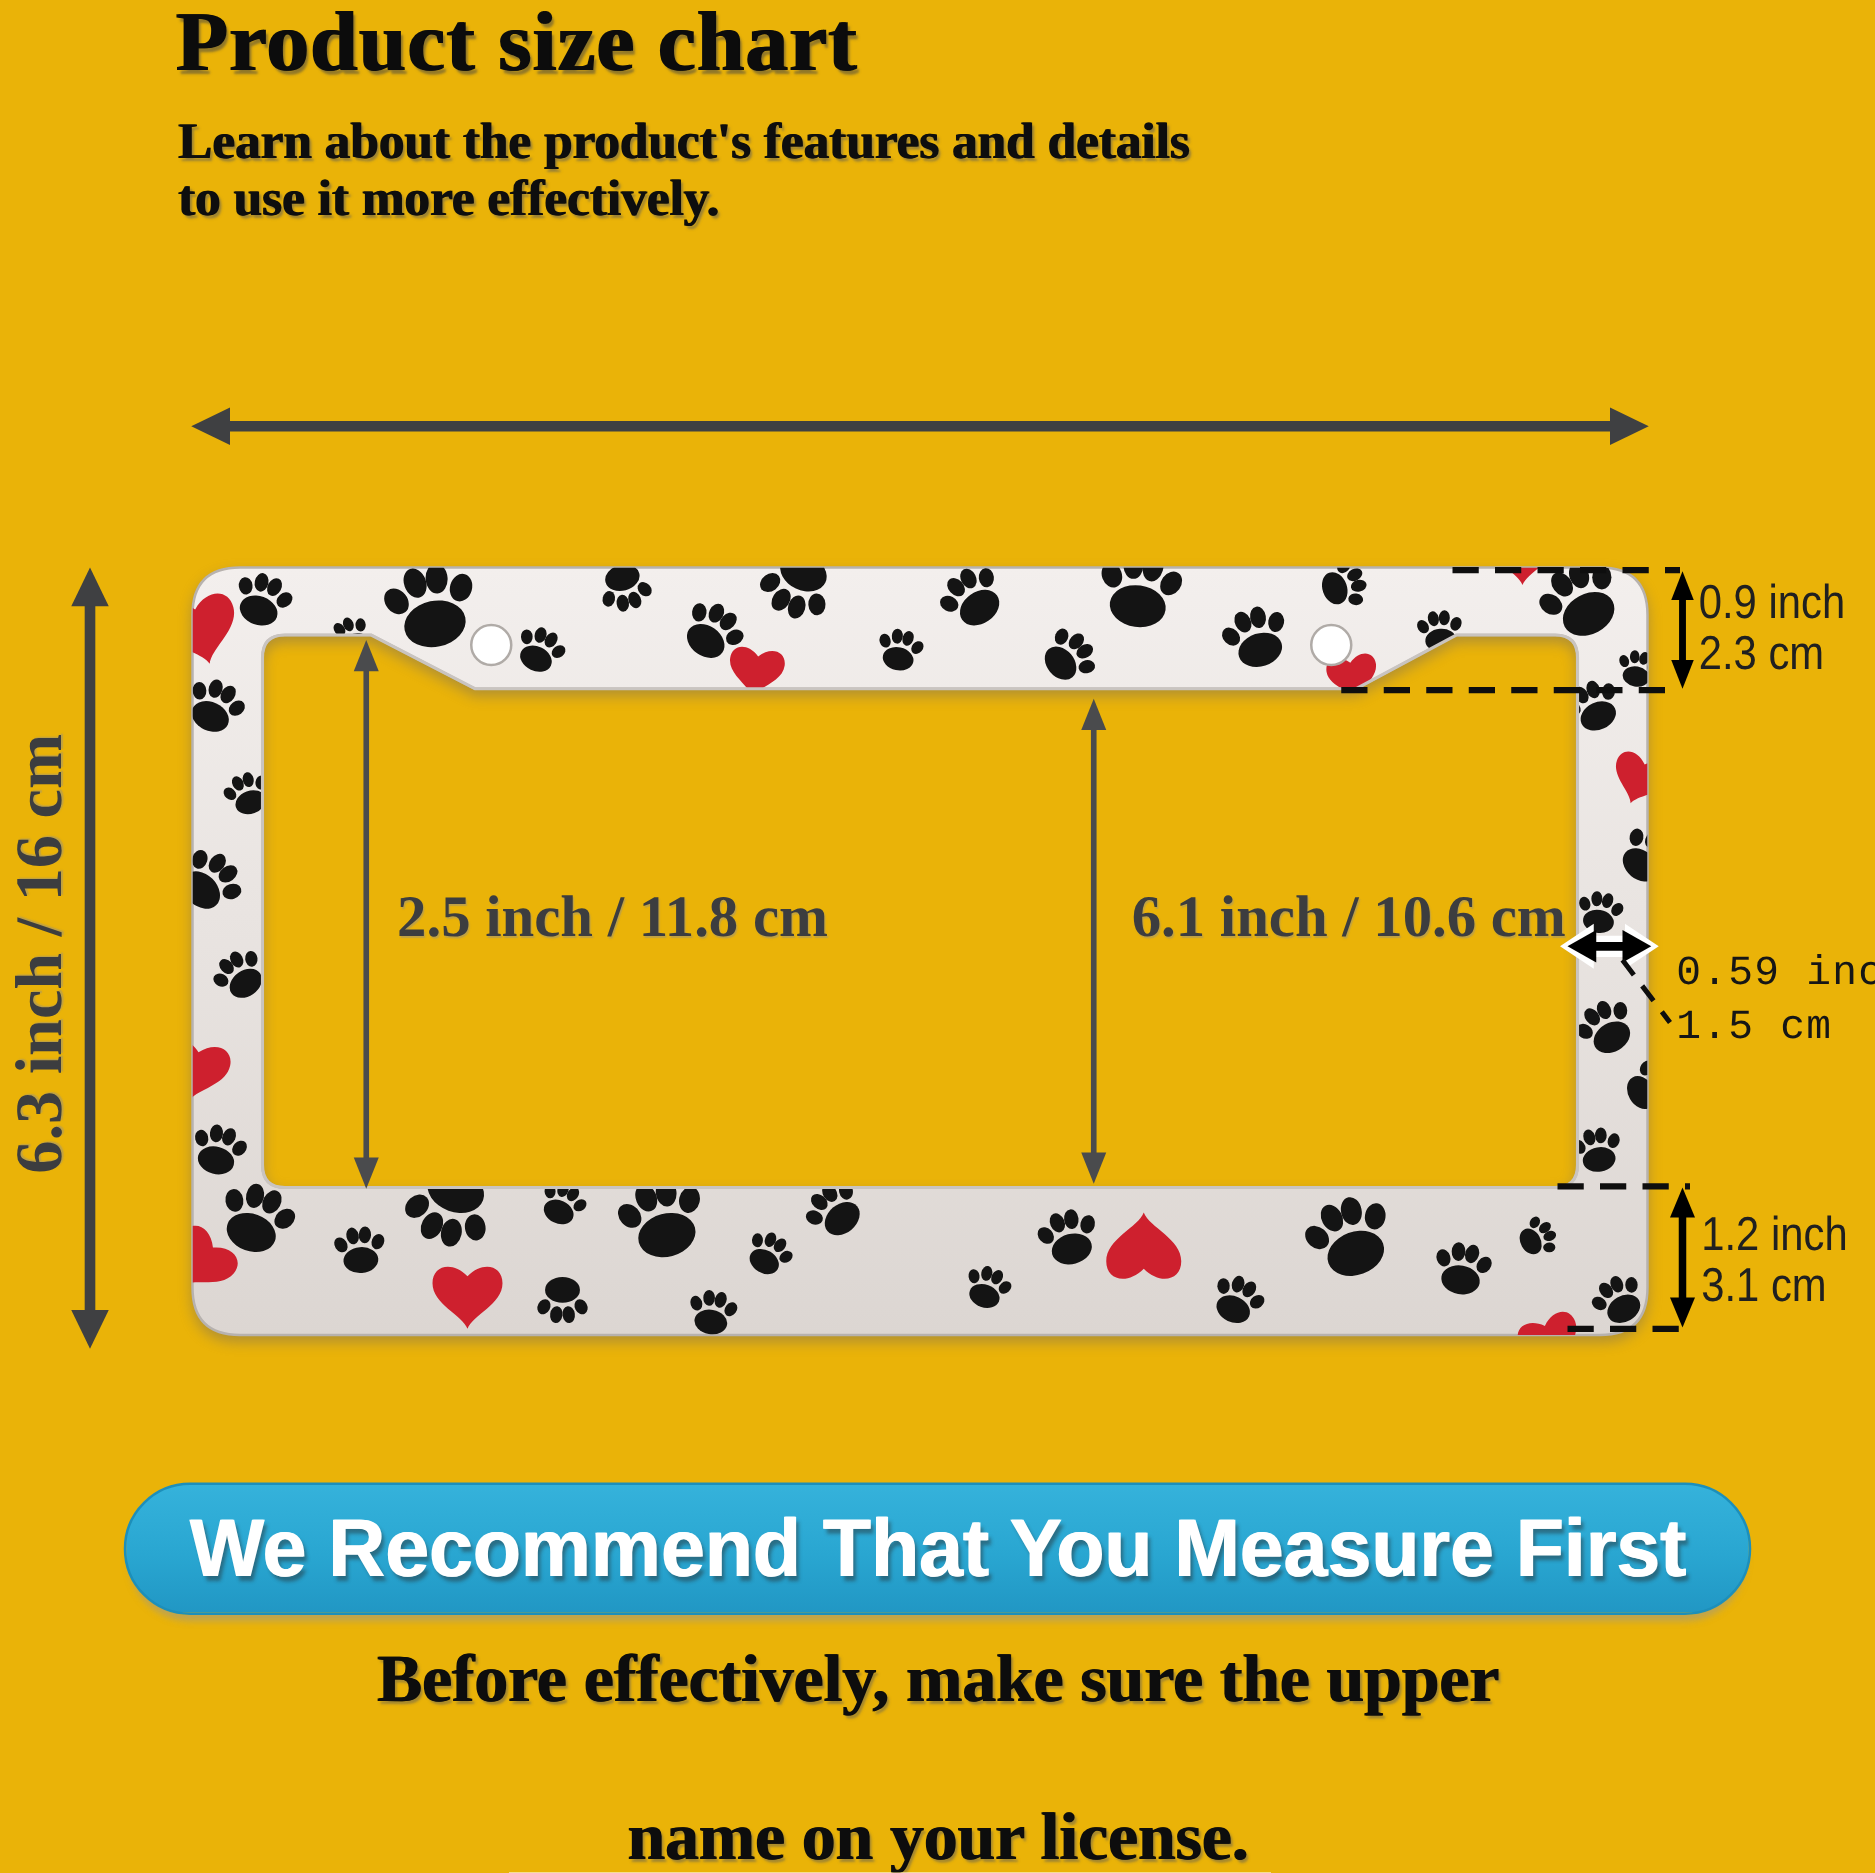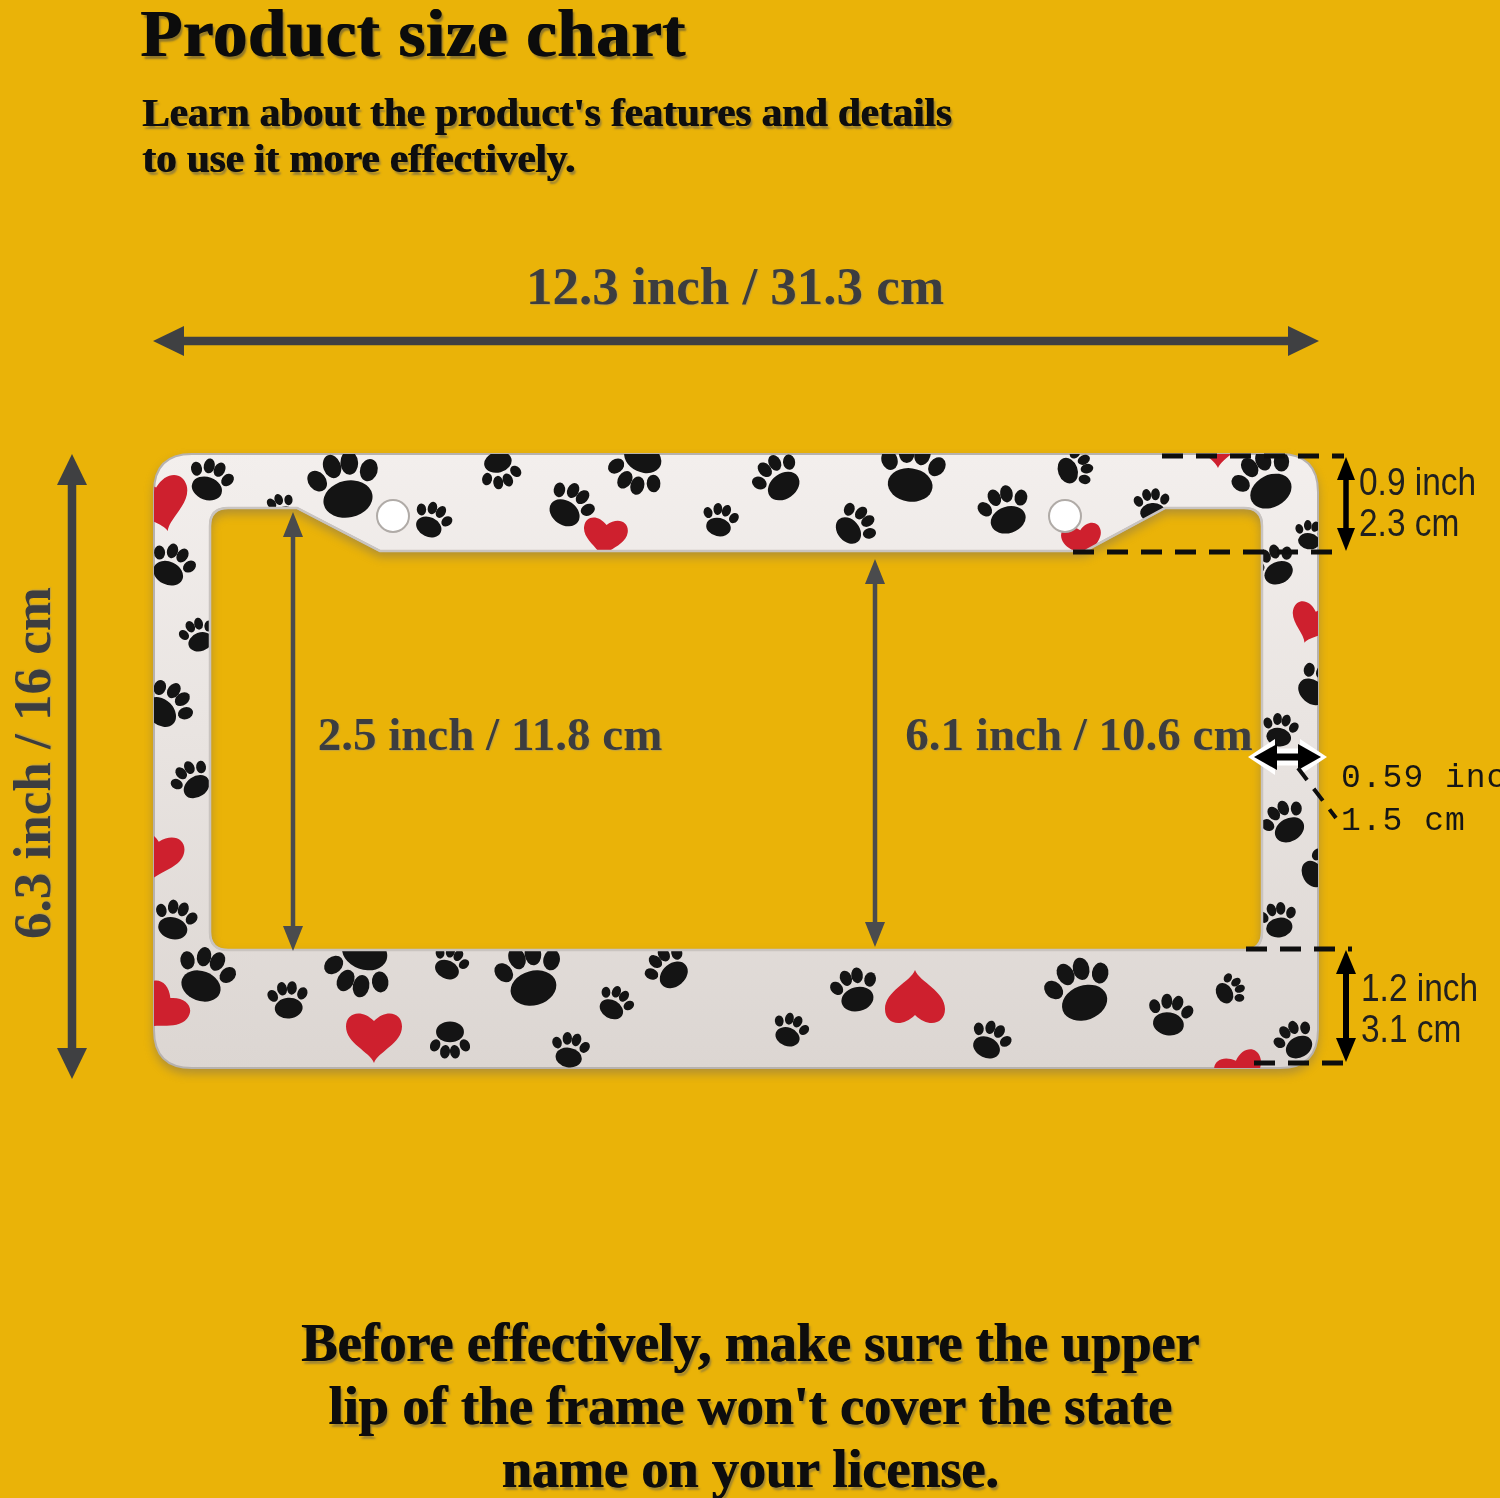--- a/index.html
+++ b/index.html
@@ -48,21 +48,20 @@
 </style>
 </head>
 <body>
 
 <div id="stage">
 
   <div class="abs" id="page-title">Product size chart</div>
   <div class="abs subtitle" id="subtitle-1">Learn about the product's features and details</div>
   <div class="abs subtitle" id="subtitle-2">to use it more effectively.</div>
 
-  <div class="abs dim" id="dim-total-width">12.3 inch / 31.3 cm</div>
   <div class="abs dim" id="dim-total-height">6.3 inch / 16 cm</div>
   <div class="abs dim" id="dim-opening-left">2.5 inch / 11.8 cm</div>
   <div class="abs dim" id="dim-opening-right">6.1 inch / 10.6 cm</div>
 
   <div class="abs ann-sans" id="ann-lip">
     <div>0.9 inch</div>
     <div>2.3 cm</div>
   </div>
   <div class="abs ann-mono" id="ann-rail">
     <div>0.59 inch</div>
@@ -219,18 +218,20 @@
       <line x1="1254" y1="1063" x2="1352" y2="1063"></line>
     </g>
 
     <g fill="#000000" stroke="#000000">
       <line x1="1346" y1="966" x2="1346" y2="1046" stroke-width="6"></line>
       <polygon points="1346,950 1336,974 1356,974" stroke="none"></polygon>
       <polygon points="1346,1062 1336,1038 1356,1038" stroke="none"></polygon>
     </g>
   </svg>
 
+  <div class="abs" id="banner">
+    <span id="banner-text">We Recommend That You Measure First</span>
+  </div>
 
   <div class="abs footer-line" id="footer-1">Before effectively, make sure the upper</div>
-  <div class="abs footer-line" id="footer-2">lip of the frame won't cover the state</div>
   <div class="abs footer-line" id="footer-3">name on your license.</div>
 
 </div>
 
 </body></html>

